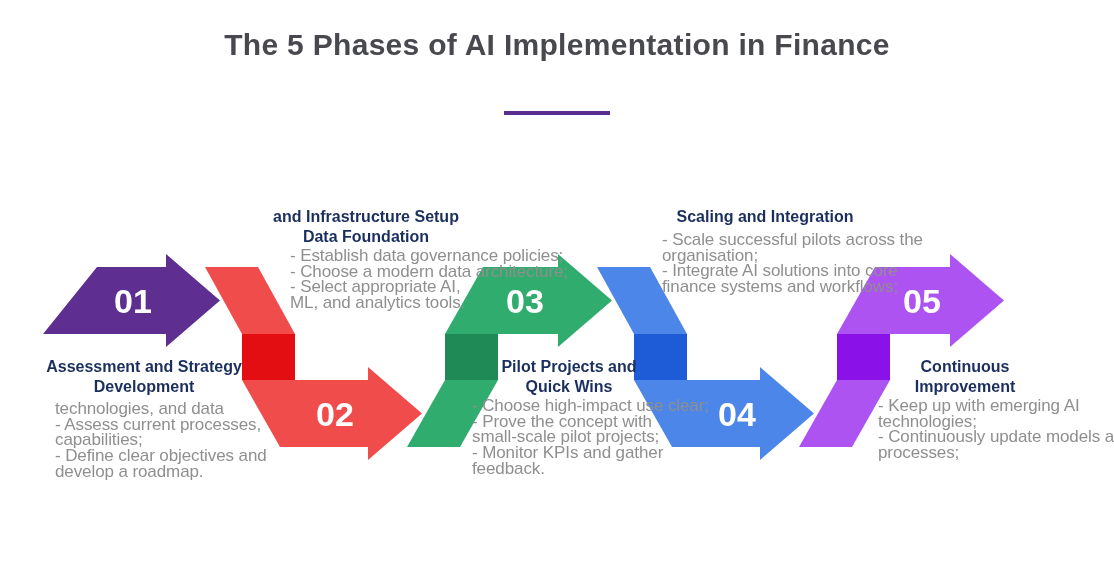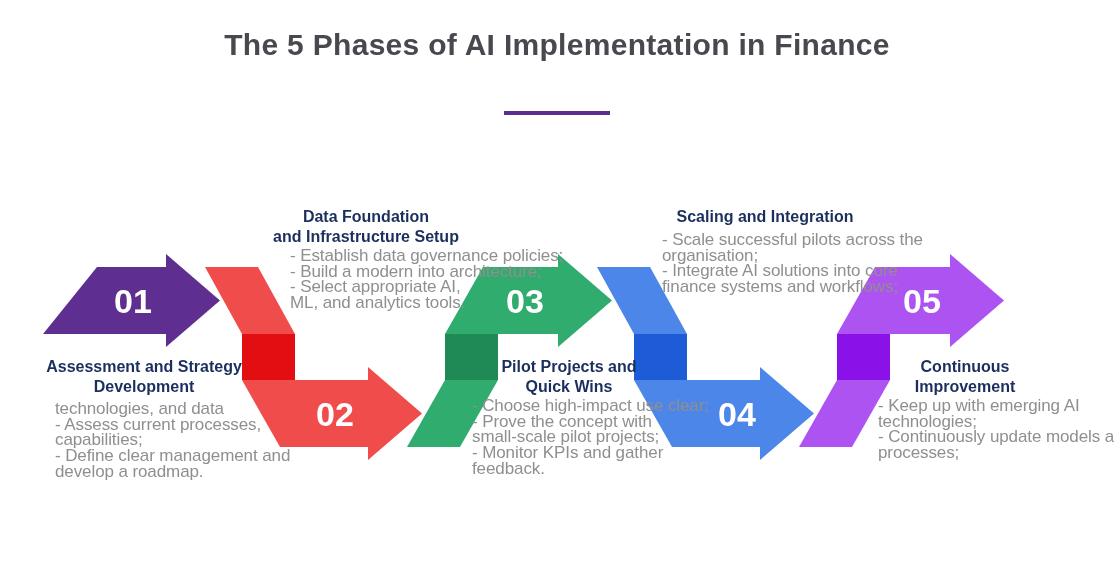--- a/index.html
+++ b/index.html
@@ -96,31 +96,31 @@
   </svg>
 
   <div class="phase-title" style="left:144px; top:357px">
     <div>Assessment and Strategy</div>
     <div>Development</div>
   </div>
   <div class="phase-body" style="left:55px; top:401px">
     <div>technologies, and data</div>
     <div>- Assess current processes,</div>
     <div>capabilities;</div>
-    <div>- Define clear management and</div>
+    <div>- Define clear objectives and</div>
     <div>develop a roadmap.</div>
   </div>
 
   <div class="phase-title" style="left:366px; top:207px">
+    <div>and Infrastructure Setup</div>
     <div>Data Foundation</div>
-    <div>and Infrastructure Setup</div>
   </div>
   <div class="phase-body" style="left:290px; top:248px">
     <div>- Establish data governance policies;</div>
-    <div>- Build a modern into architecture;</div>
+    <div>- Choose a modern data architecture;</div>
     <div>- Select appropriate AI,</div>
     <div>ML, and analytics tools.</div>
   </div>
 
   <div class="phase-title" style="left:569px; top:357px">
     <div>Pilot Projects and</div>
     <div>Quick Wins</div>
   </div>
   <div class="phase-body" style="left:472px; top:398px">
     <div>- Choose high-impact use clear;</div>

